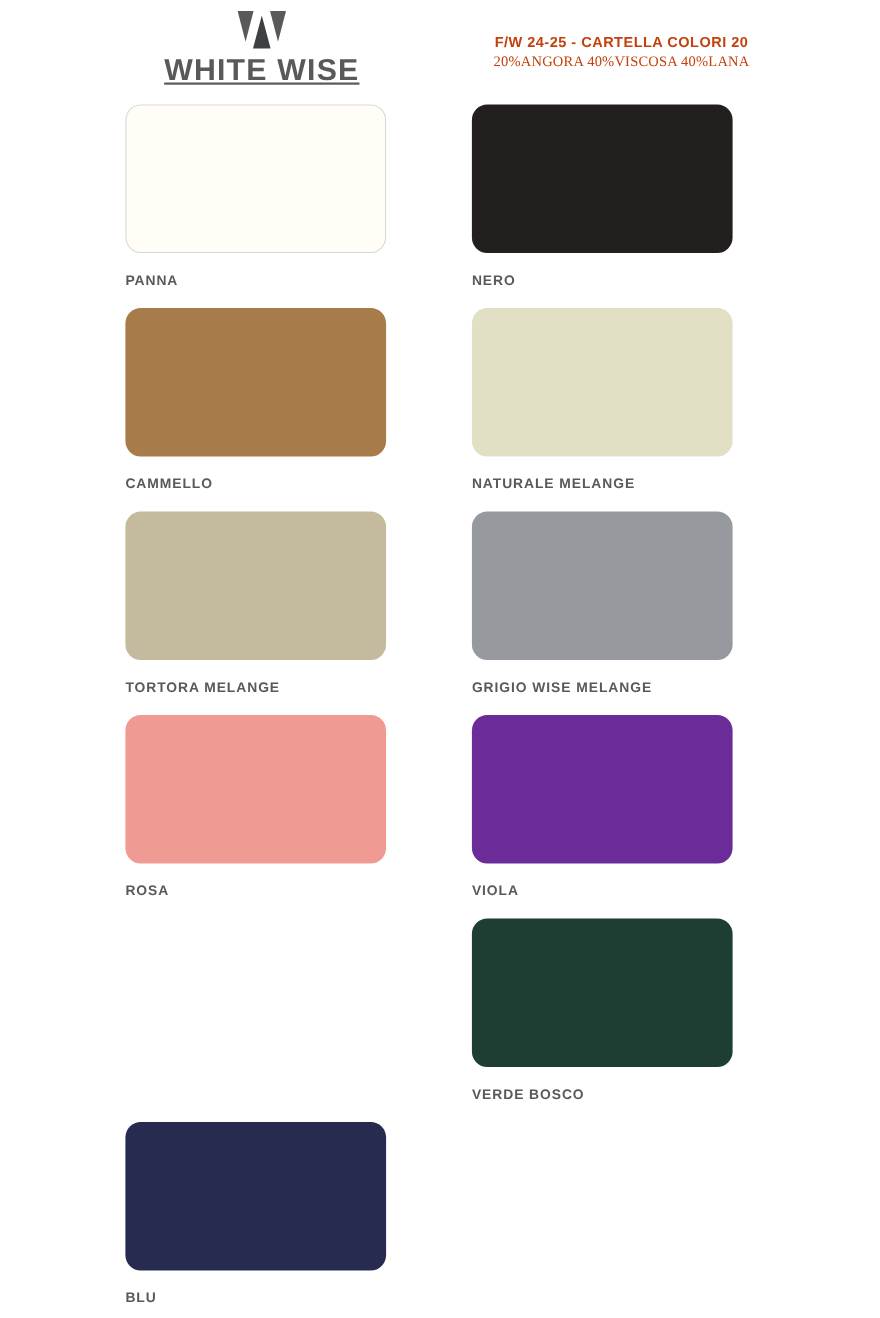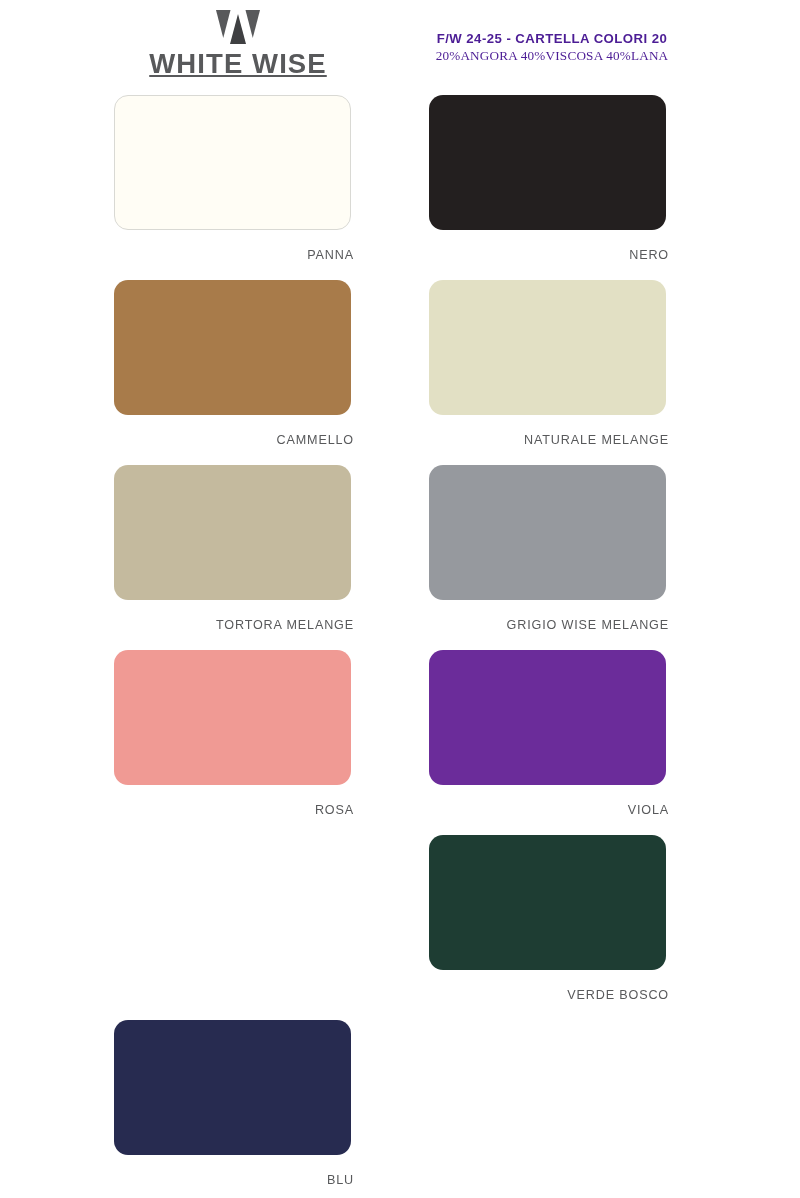--- a/index.html
+++ b/index.html
@@ -51,25 +51,25 @@
     font-weight: bold;
     letter-spacing: 1.1px;
     color: #58595b;
     line-height: 1;
     white-space: nowrap;
     text-decoration: underline;
   }
 
   .meta {
     position: absolute;
-    left: 387px;
+    left: 400px;
     top: 30px;
     width: 330px;
     text-align: center;
-    color: #4c1d95;
+    color: #c2410c;
   }
 
   .meta-line1 {
     font-size: 13.2px;
     font-weight: bold;
     letter-spacing: 0.45px;
     line-height: 17px;
     white-space: nowrap;
   }
 
@@ -111,26 +111,27 @@
     border-radius: 14px;
     box-sizing: border-box;
   }
 
   .swatch.bordered {
     border: 1px solid #d9d9d4;
   }
 
   .swatch-label {
     margin-top: 18px;
-    text-align: right;
+    text-align: left;
     font-size: 12.6px;
     letter-spacing: 0.85px;
     color: #58595b;
     font-family: "Liberation Sans", sans-serif;
     white-space: nowrap;
+    font-weight: bold;
   }
 </style>
 </head>
 <body>
 
 <div class="page">
 
   <div class="header">
 
     <div class="brand">

